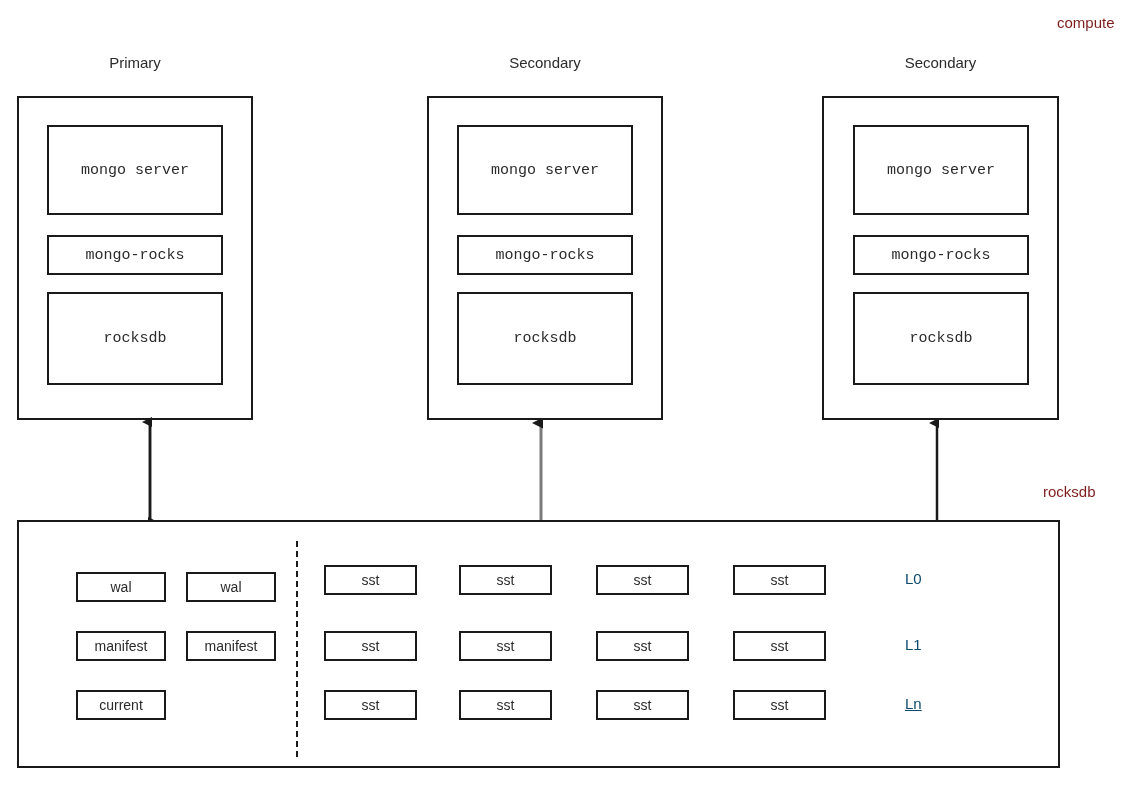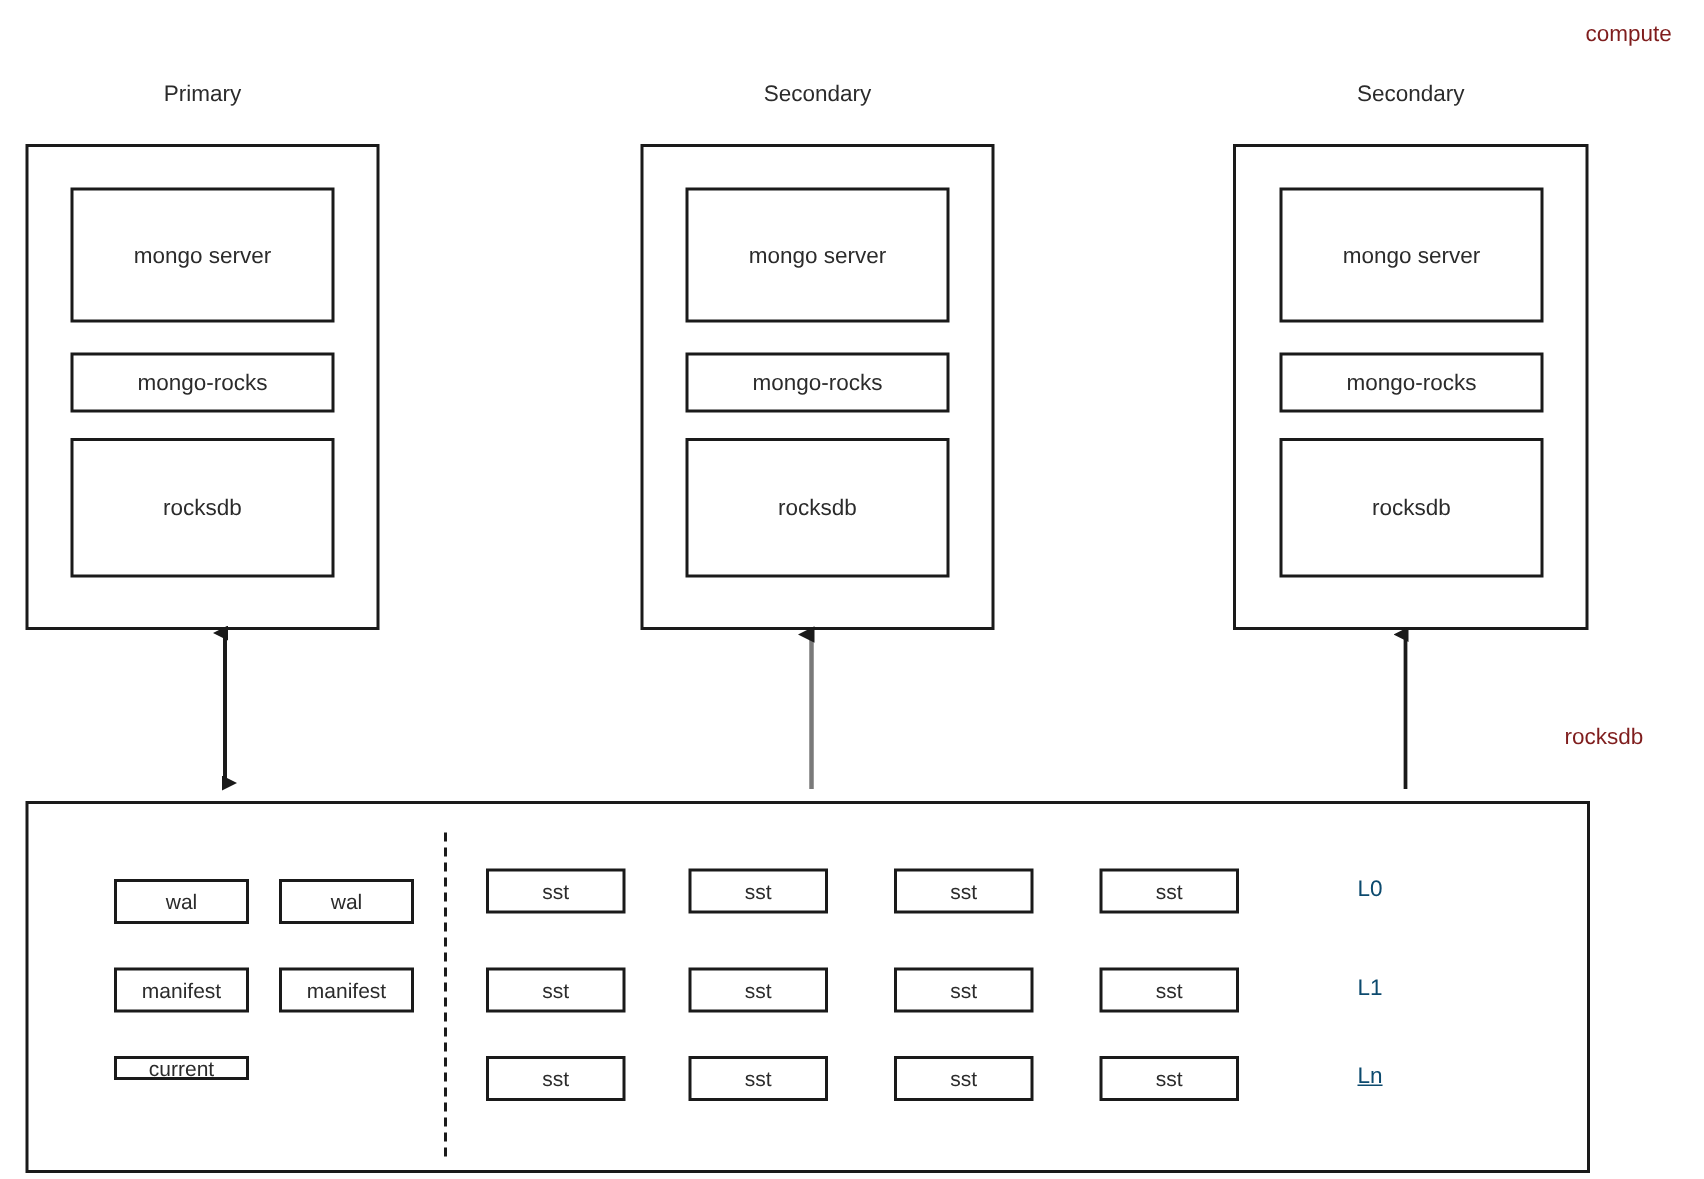--- a/index.html
+++ b/index.html
@@ -41,20 +41,21 @@
     position: absolute;
     border: 2px solid #1a1a1a;
     background: #ffffff;
     box-sizing: border-box;
     display: flex;
     align-items: center;
     justify-content: center;
     font-size: 15px;
     color: #2b2b2b;
     white-space: nowrap;
+    font-family: Liberation Mono, monospace;
   }
   .storage-box {
     position: absolute;
     border: 2px solid #1a1a1a;
     background: #ffffff;
     box-sizing: border-box;
   }
   .file-box {
     position: absolute;
     border: 2px solid #1a1a1a;
@@ -139,31 +140,31 @@
         <path d="M5.5,0 L11,11 L0,11 Z" fill="#1a1a1a"></path>
       </marker>
     </defs>
     <line x1="20" y1="112" x2="20" y2="9" stroke="#7a7a7a" stroke-width="3" marker-end="url(#arrow-up-gray)"></line>
   </svg>
 
   <svg class="arrow-svg" style="left:917px; top:414px;" width="40" height="116">
     <line x1="20" y1="112" x2="20" y2="9" stroke="#1a1a1a" stroke-width="2.5" marker-end="url(#arrow-up-black)"></line>
   </svg>
 
-  <div class="storage-box" style="left:17px; top:534px; width:1043px; height:248px;">
+  <div class="storage-box" style="left:17px; top:520px; width:1043px; height:248px;">
 
     <div class="divider-dashed" style="left:277px; top:19px; height:216px;"></div>
 
     <div class="file-box" style="left:57px; top:50px; width:90px; height:30px;">wal</div>
     <div class="file-box" style="left:167px; top:50px; width:90px; height:30px;">wal</div>
 
     <div class="file-box" style="left:57px; top:109px; width:90px; height:30px;">manifest</div>
     <div class="file-box" style="left:167px; top:109px; width:90px; height:30px;">manifest</div>
 
-    <div class="file-box" style="left:57px; top:168px; width:90px; height:16px;">current</div>
+    <div class="file-box" style="left:57px; top:168px; width:90px; height:30px;">current</div>
 
     <div class="file-box" style="left:305px; top:43px; width:93px; height:30px;">sst</div>
     <div class="file-box" style="left:440px; top:43px; width:93px; height:30px;">sst</div>
     <div class="file-box" style="left:577px; top:43px; width:93px; height:30px;">sst</div>
     <div class="file-box" style="left:714px; top:43px; width:93px; height:30px;">sst</div>
     <div class="level-label" style="left:886px; top:48px;">L0</div>
 
     <div class="file-box" style="left:305px; top:109px; width:93px; height:30px;">sst</div>
     <div class="file-box" style="left:440px; top:109px; width:93px; height:30px;">sst</div>
     <div class="file-box" style="left:577px; top:109px; width:93px; height:30px;">sst</div>

